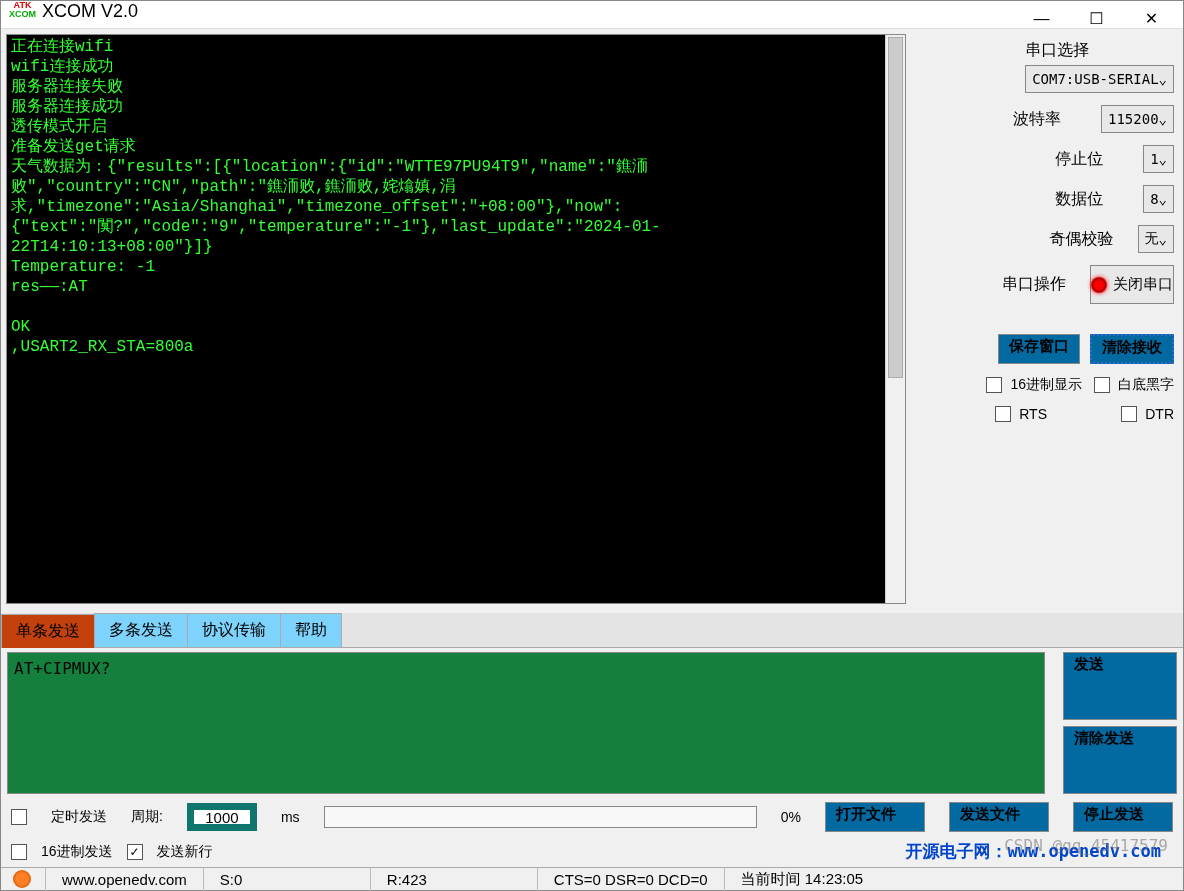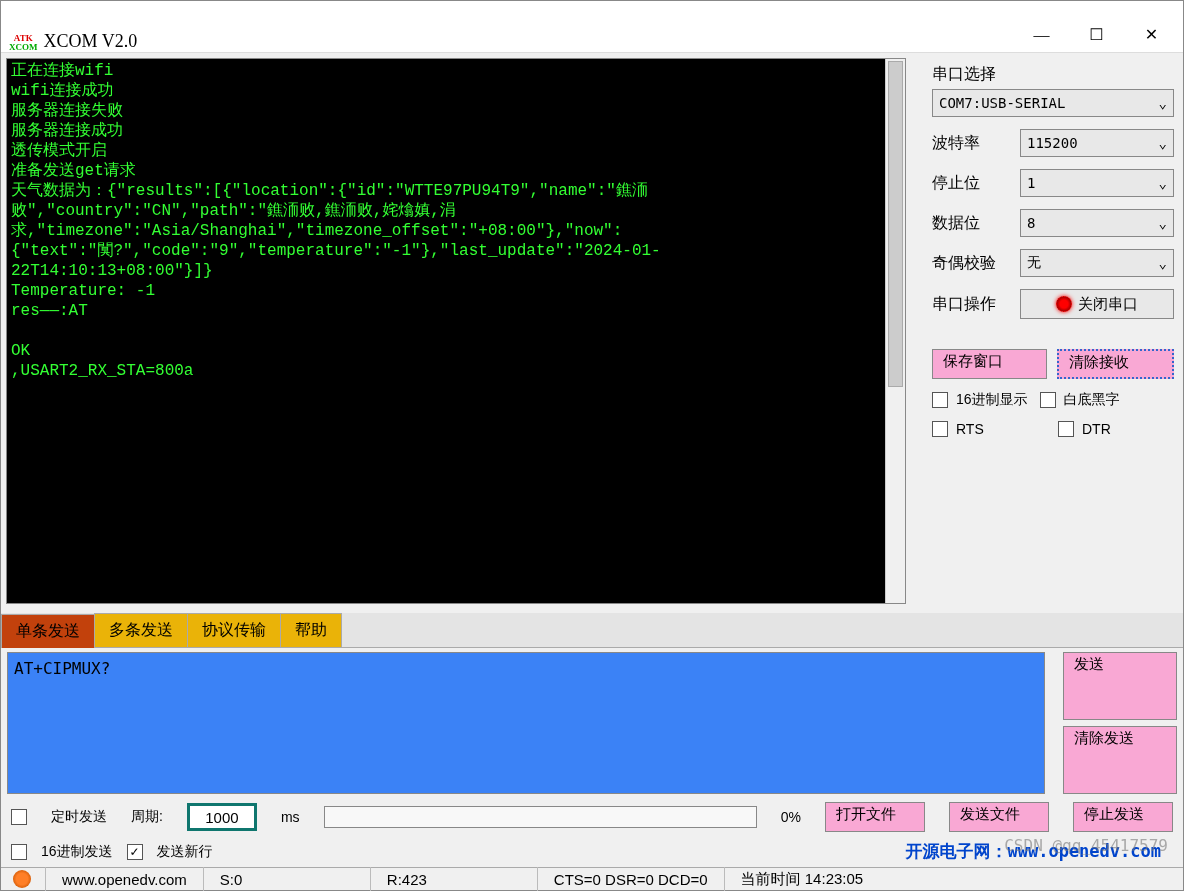--- a/index.html
+++ b/index.html
@@ -1,55 +1,55 @@
 <!DOCTYPE html>
 <html><head>
 <meta charset="utf-8">
 <style>
 * { box-sizing: border-box; margin: 0; padding: 0; }
 body { font-family: "Microsoft YaHei", "SimSun", Arial, sans-serif; font-size: 14px; background: #fff; }
 .window { width: 1184px; height: 891px; border: 1px solid #888; display: flex; flex-direction: column; background: #f0f0f0; }
-.titlebar { height: 52px; background: #fff; display: flex; align-items: flex-end; padding: 0 4px; border-bottom: 1px solid #ddd; font-family: Liberation Serif, serif; }
+.titlebar { height: 28px; background: #fff; display: flex; align-items: flex-start; padding: 0 4px; border-bottom: 1px solid #ddd; }
 .logo { display: flex; flex-direction: column; align-items: center; justify-content: center; font-size: 9px; font-weight: bold; line-height: 1; margin: 0 6px 0 4px; }
 .logo-top { color: #d00; }
 .logo-bot { color: #0a0; }
 .title-text { font-size: 18px; flex: 1; }
 .win-controls { display: flex; gap: 0; }
 .win-btn { width: 55px; height: 35px; display: flex; align-items: center; justify-content: center; font-size: 16px; cursor: pointer; }
 .main-area { flex: 1; display: flex; padding: 5px; gap: 22px; min-height: 0; }
 .left-col { flex: 1; display: flex; flex-direction: column; min-width: 0; }
 .terminal-wrap { position: relative; flex: 1; display: flex; border: 1px solid #888; background: #000; min-height: 0; }
 .terminal { flex: 1; background: #000; color: #3f3; font-family: "Consolas","Courier New",monospace; font-size: 16px; line-height: 1.25; padding: 2px 4px; white-space: pre-wrap; overflow: hidden; }
 .scrollbar { width: 20px; background: #f0f0f0; position: relative; border-left: 1px solid #ccc; }
 .scroll-thumb { background: #ccc; border: 1px solid #aaa; position: absolute; top: 2px; left: 2px; right: 2px; height: 60%; }
-.right-col { width: 250px; display: flex; flex-direction: column; padding: 6px 4px; gap: 12px; }
+.right-col { width: 250px; display: flex; flex-direction: column; padding: 6px 4px; gap: 12px; align-items: flex-end; }
 .group-title { font-size: 16px; margin-bottom: 4px; }
 .select { width: 100%; height: 28px; border: 1px solid #888; background: #e8e8e8; padding: 2px 6px; font-family: "Consolas",monospace; font-size: 14px; display: flex; align-items: center; justify-content: space-between; }
 .select::after { content: "⌄"; font-size: 14px; }
 .row { display: flex; align-items: center; gap: 8px; }
 .row-label { width: 80px; font-size: 16px; }
 .row .select { flex: 1; }
-.port-btn { flex: 1; height: 30px; border: 1px solid #888; background: #e8e8e8; display: flex; align-items: center; justify-content: center; gap: 6px; cursor: pointer; font-size: 15px; }
+.port-btn { flex: 1; height: 39px; border: 1px solid #888; background: #e8e8e8; display: flex; align-items: center; justify-content: center; gap: 6px; cursor: pointer; font-size: 15px; }
 .red-dot { width: 16px; height: 16px; border-radius: 50%; background: radial-gradient(circle,#f00 40%,#a00 70%); box-shadow: 0 0 4px #f00; border: 1px dotted #f00; }
-.btn { height: 30px; border: 1px solid #888; background: #f9a8d4; padding: 2px 10px; font-size: 15px; cursor: pointer; }
+.btn { height: 30px; border: 1px solid #888; background: #0369a1; padding: 2px 10px; font-size: 15px; cursor: pointer; font-weight: bold; }
 .btn.highlight { border: 2px dotted #3366cc; }
 .btn-row { display: flex; gap: 10px; }
 .btn-row .btn { flex: 1; }
 .check-row { display: flex; gap: 8px; align-items: center; }
 .check { width: 16px; height: 16px; border: 1px solid #555; background: #fff; display: inline-flex; align-items: center; justify-content: center; font-size: 12px; line-height: 1; }
 .check.checked::after { content: "✓"; color: #000; }
 .tabs { display: flex; border-bottom: 1px solid #aaa; background: #e4e4e4; margin-top: 4px; }
-.tab { padding: 6px 14px; border: 1px solid #aaa; border-bottom: none; background: #eab308; font-size: 16px; cursor: pointer; margin-right: -1px; }
+.tab { padding: 6px 14px; border: 1px solid #aaa; border-bottom: none; background: #7dd3fc; font-size: 16px; cursor: pointer; margin-right: -1px; }
 .tab.active { background: #c2410c; position: relative; top: 1px; }
 .send-area { display: flex; gap: 6px; padding: 4px 6px; height: 150px; }
-.send-text { flex: 1; border: 1px solid #888; background: #3b82f6; padding: 6px; font-family: "Consolas",monospace; font-size: 16px; resize: none; }
+.send-text { flex: 1; border: 1px solid #888; background: #15803d; padding: 6px; font-family: "Consolas",monospace; font-size: 16px; resize: none; }
 .send-btn-col { width: 126px; display: flex; flex-direction: column; gap: 6px; padding-left: 12px; }
 .send-btn-col .btn { flex: 1; }
 .options-row { display: flex; align-items: center; gap: 24px; padding: 4px 10px; }
-.period-input { width: 70px; height: 28px; border: 3px solid #0f766e; padding: 2px 10px; text-align: center; font-size: 15px; }
+.period-input { width: 70px; height: 28px; border: 7px solid #0f766e; padding: 2px 10px; text-align: center; font-size: 15px; }
 .progress { flex: 1; height: 22px; border: 1px solid #888; background: #f8f8f8; }
 .options-row .btn { width: 100px; }
 .link-row { display: flex; align-items: center; padding: 4px 10px; gap: 14px; }
 .link-text { color: #0044cc; font-family: "Consolas","Microsoft YaHei",monospace; font-size: 17px; font-weight: bold; flex: 1; text-align: right; padding-right: 12px; }
 .statusbar { height: 23px; border-top: 1px solid #aaa; display: flex; align-items: center; background: #f0f0f0; padding: 0 6px; gap: 4px; font-size: 15px; }
 .status-sep { width: 1px; height: 24px; background: #bbb; margin: 0 4px; }
 .status-orange { width: 18px; height: 18px; border-radius: 50%; background: radial-gradient(circle,#ff7f27 45%,#cc5500 80%); margin: 0 6px; }
 .status-item { padding: 0 8px; }
 .watermark { position: absolute; right: 16px; bottom: 36px; color: rgba(120,120,120,0.6); font-size: 16px; font-family: monospace; pointer-events: none; }
 </style>

